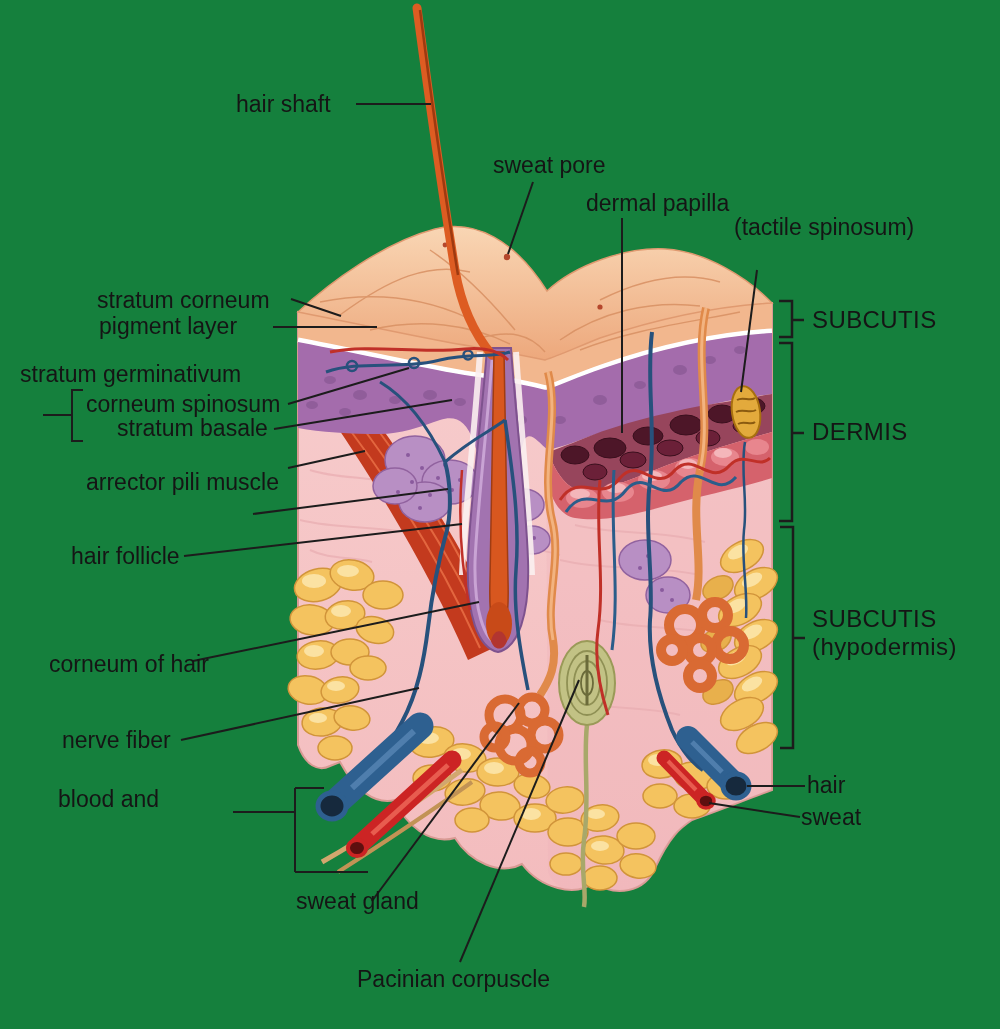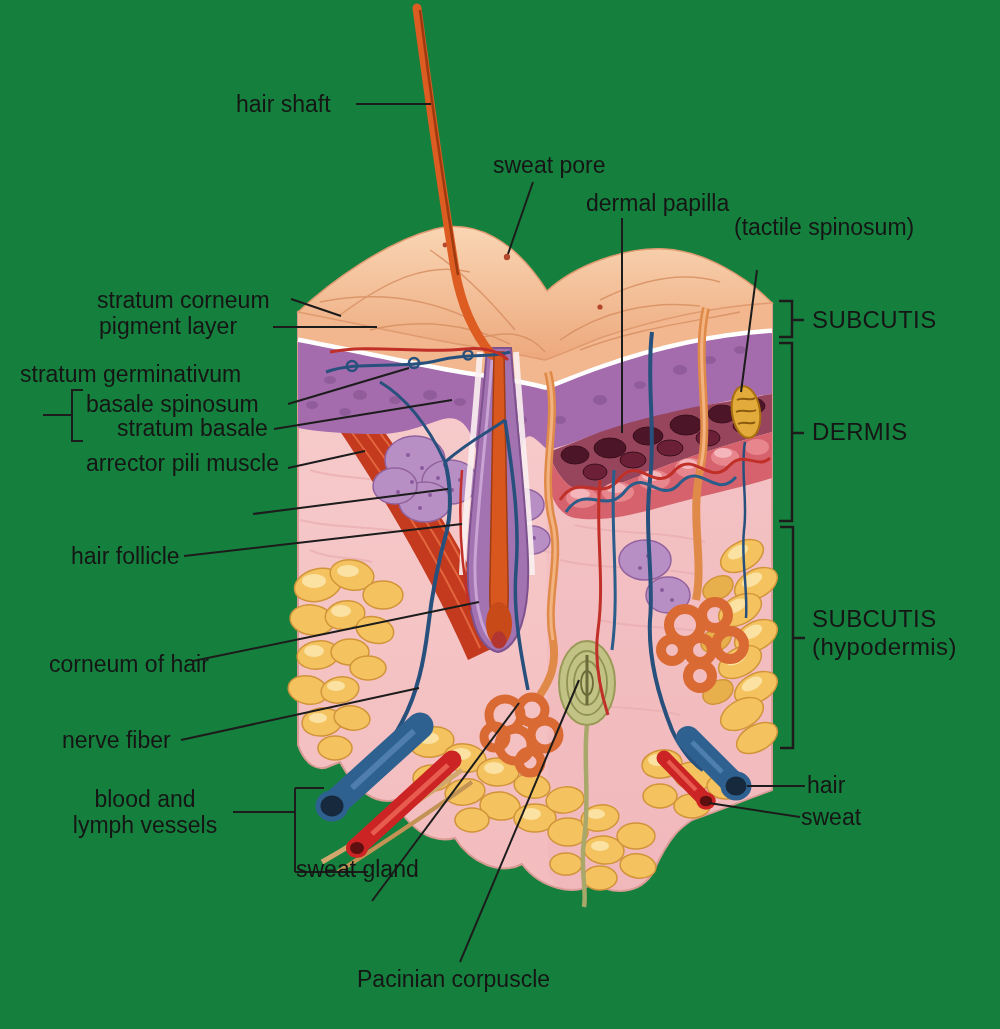--- a/index.html
+++ b/index.html
@@ -1,20 +1,20 @@
 <!DOCTYPE html>
 <html><head>
 <meta charset="utf-8">
 <style>
   html,body{margin:0;padding:0;background:#ffffff;}
   .stage{position:relative;width:1000px;height:1029px;background:#15803d;overflow:hidden;
          font-family:"Liberation Sans", sans-serif;}
   .stage svg{position:absolute;left:0;top:0;}
   .label{position:absolute;font-size:23px;color:#151515;white-space:nowrap;line-height:26px;}
-  .label.center{text-align:center;white-space:normal;}
+  .label.center{white-space:normal;}
   .layer-label{font-size:24px;letter-spacing:.4px;}
 </style>
 </head>
 <body>
 
 <div class="stage">
 
 <svg width="1000" height="1029" viewBox="0 0 1000 1029">
   <defs>
     <linearGradient id="gTop" x1="0" y1="0" x2="0" y2="1">
@@ -357,31 +357,30 @@
 
 <div class="label" style="left:236px;top:91px">hair shaft</div>
 <div class="label" style="left:493px;top:152px">sweat pore</div>
 <div class="label" style="left:586px;top:190px">dermal papilla</div>
 <div class="label" style="left:734px;top:214px">
   <div>(tactile spinosum)</div>
 </div>
 <div class="label" style="left:97px;top:287px">stratum corneum</div>
 <div class="label" style="left:99px;top:313px">pigment layer</div>
 <div class="label" style="left:20px;top:361px">stratum germinativum</div>
-<div class="label" style="left:86px;top:391px">basale spinosum</div>
+<div class="label" style="left:86px;top:391px">corneum spinosum</div>
 <div class="label" style="left:117px;top:415px">stratum basale</div>
-<div class="label" style="left:86px;top:450px">arrector pili muscle</div>
+<div class="label" style="left:86px;top:469px">arrector pili muscle</div>
 <div class="label" style="left:71px;top:543px">hair follicle</div>
 <div class="label" style="left:49px;top:651px">corneum of hair</div>
 <div class="label" style="left:62px;top:727px">nerve fiber</div>
 <div class="label center" style="left:58px;top:786px;width:174px">
   <div>blood and</div>
-  <div>lymph vessels</div>
 </div>
-<div class="label" style="left:296px;top:856px">sweat gland</div>
+<div class="label" style="left:296px;top:888px">sweat gland</div>
 <div class="label" style="left:357px;top:966px">Pacinian corpuscle</div>
 <div class="label" style="left:807px;top:772px">hair</div>
 <div class="label" style="left:801px;top:804px">sweat</div>
 <div class="label layer-label" style="left:812px;top:307px">SUBCUTIS</div>
 <div class="label layer-label" style="left:812px;top:419px">DERMIS</div>
 <div class="label layer-label" style="left:812px;top:605px;line-height:28px">
   <div>SUBCUTIS</div>
   <div>(hypodermis)</div>
 </div>
 

